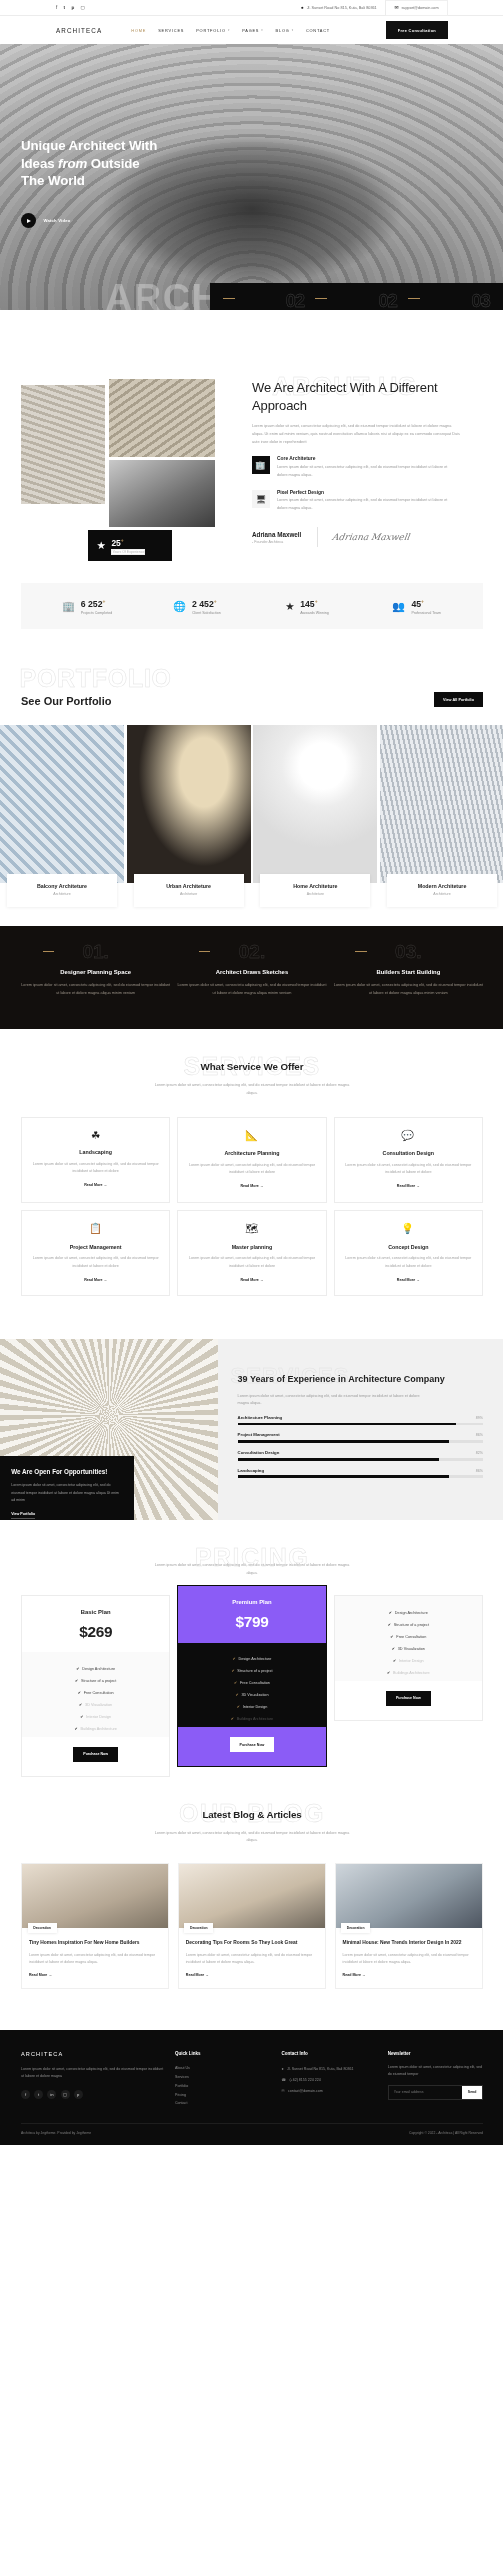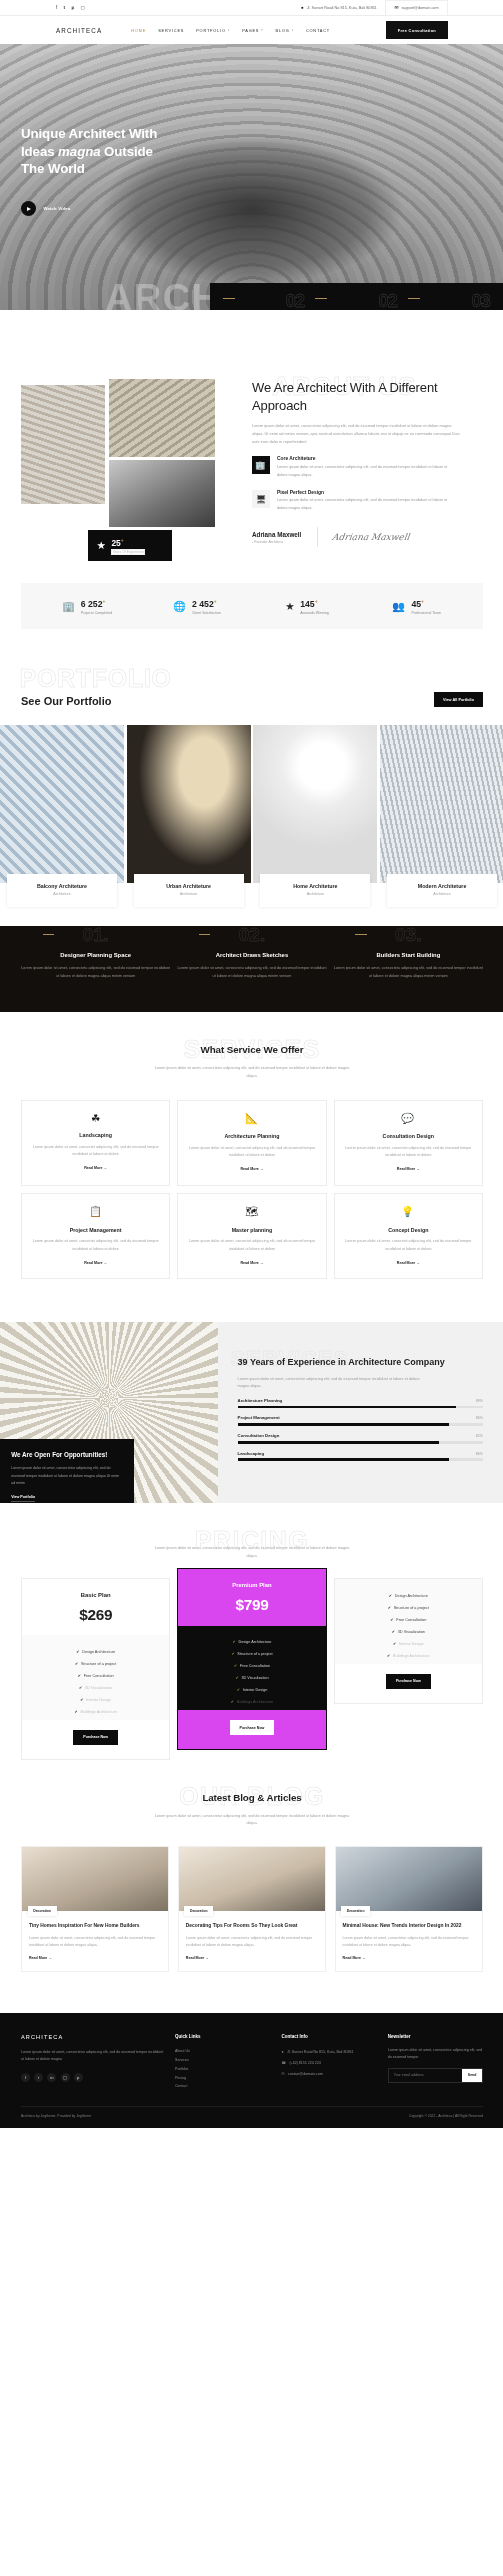--- a/index.html
+++ b/index.html
@@ -25,21 +25,21 @@
 
   
   .hero{position:relative;height:266px;overflow:hidden;background:#8e8e8e}
   .hero .bg{position:absolute;inset:0;
     background:
       radial-gradient(ellipse 210px 105px at 50% 62%, rgba(70,70,70,.92) 0%, rgba(110,110,110,.5) 55%, rgba(0,0,0,0) 72%),
       repeating-radial-gradient(ellipse 322px 231px at 50% 95%, #f3f3f3 0 6.3px, #c7c7c7 6.3px 10.5px, #e8e8e8 10.5px 18px),
       linear-gradient(#d6d6d6,#9a9a9a);
   }
   .hero .shade{position:absolute;inset:0;background:linear-gradient(180deg,rgba(0,0,0,.18),rgba(0,0,0,.42))}
-  .hero-inner{position:relative;width:462px;margin:3px auto;padding-top:78px}
+  .hero-inner{position:relative;width:462px;margin:15px auto;padding-top:78px}
   .hero h1{color:#fff;font-size:13.3px;line-height:1.33;font-weight:bold;letter-spacing:-0.1px}
   .hero h1 em{font-style:italic;font-weight:bold}
   .watch{display:flex;align-items:center;gap:7px;margin-top:23px}
   .playbtn{width:15.4px;height:15.4px;border-radius:50%;background:#0d0d0d;display:flex;align-items:center;justify-content:center}
   .playbtn i{width:0;height:0;border-left:4.2px solid #fff;border-top:2.4px solid transparent;border-bottom:2.4px solid transparent;margin-left:1.4px}
   .watch span{color:#fff;font-size:4.2px;font-weight:bold;letter-spacing:0.2px}
   .bigword{position:absolute;left:105px;bottom:-9.8px;font-size:38px;font-weight:bold;color:rgba(255,255,255,.30);letter-spacing:1.4px;white-space:nowrap}
 
   
   .featstrip{position:absolute;right:0;bottom:-42px;width:294px;background:#0c0c0c;height:69px;display:flex;padding:15.4px 12.6px 0 12.6px;gap:9.8px}
@@ -100,21 +100,21 @@
   .pf-img{position:absolute;inset:0}
   .pf-i0{background:repeating-linear-gradient(45deg,#dfe7ee 0 4.9px,#a8bccd 4.9px 8.4px),linear-gradient(#cdd9e3,#8fa4b4)}
   .pf-i1{background:radial-gradient(ellipse at 62% 30%,#e8d9b8 0 22%,#2b2520 60%),linear-gradient(#1e1a17,#4a423a)}
   .pf-i2{background:radial-gradient(circle at 56% 26%,#ffffff 0 17%,#ededed 30%,#dcdcdc 60%),linear-gradient(#f4f4f4,#cfcfcf)}
   .pf-i3{background:repeating-linear-gradient(78deg,#e9ecef 0 2.8px,#b6bdc4 2.8px 4.9px),linear-gradient(#f2f4f6,#9aa3ab)}
   .pf-label{position:absolute;left:7px;right:7px;bottom:-24px;background:#fff;padding:9px 4.2px 11.2px;text-align:center;box-shadow:0 0.7px 3.5px rgba(0,0,0,.09)}
   .pf-label h4{font-size:5.3px;font-weight:bold}
   .pf-label p{font-size:3.6px;color:#a0a0a0;margin-top:2.8px}
 
   
-  .process{margin-top:43px;background:#120f0d;padding:9px 21px 32px;display:flex;gap:7px;position:relative}
+  .process{margin-top:43px;background:#120f0d;padding:26px 21px 32px;display:flex;gap:7px;position:relative}
   .pc{flex:1;text-align:center;position:relative;padding-top:8.4px}
   .pc .pnum{position:absolute;left:50%;transform:translateX(-50%);top:-11.2px;font-size:19px;font-weight:bold;color:transparent;-webkit-text-stroke:0.4px rgba(255,255,255,.17)}
   .pc .pdash{width:11.2px;height:1px;background:#b08d57;position:absolute;left:50%;transform:translateX(-53px);top:-1.4px}
   .pc h4{color:#fff;font-size:5.9px;font-weight:bold;position:relative;margin-top:8.4px}
   .pc p{color:#9b9388;font-size:3.8px;line-height:2;margin-top:7px}
 
   
   .sect-head{text-align:center;position:relative;padding-top:32px}
   .sect-head .gh{left:50%;transform:translateX(-50%);top:22.4px;font-size:25px;letter-spacing:1.4px}
   .sect-head h2{font-size:9.8px;font-weight:bold;position:relative;letter-spacing:-0.1px}
@@ -150,21 +150,21 @@
   .pr-grid{width:462px;margin:18px auto 0;display:flex;gap:7px;align-items:flex-start}
   .pr{flex:1;border:0.7px solid #ececec;text-align:center;background:#fff}
   .pr .top{padding:12.6px 0 11.2px}
   .pr h4{font-size:5.9px;font-weight:bold}
   .pr .price{font-size:15.4px;font-weight:bold;margin-top:8.4px;letter-spacing:-0.3px}
   .pr ul{list-style:none;background:#fafafa;padding:9.8px 0 2.8px}
   .pr li{font-size:3.8px;color:#444;padding:3.5px 0}
   .pr li.off{color:#c3c3c3}
   .pr li .ck{color:#222;margin-right:2.8px}
   .pr .buy{display:inline-block;background:#0c0c0c;color:#fff;font-size:3.6px;font-weight:bold;padding:5.6px 9.8px;margin:9.8px 0 14px}
-  .pr.dark{background:#d946ef;border-color:#0c0c0c;margin-top:-9.8px}
+  .pr.dark{background:#8b5cf6;border-color:#0c0c0c;margin-top:-9.8px}
   .pr.dark h4,.pr.dark .price{color:#fff}
   .pr.dark ul{background:#0c0c0c}
   .pr.dark li{color:#d2d2d2}
   .pr.dark li.off{color:#4d4d4d}
   .pr.dark li .ck{color:#b08d57}
   .pr.dark .buy{background:#fff;color:#111}
 
   
   .bl-grid{width:462px;margin:18px auto 0;display:flex;gap:8.4px}
   .bl{flex:1;border:0.7px solid #efefef;background:#fff}
@@ -246,21 +246,21 @@
   <div class="cta">Free Consultation</div>
 </div>
 
 <div class="hero">
   <div class="bg"></div>
   <div class="shade"></div>
   <div class="bigword">ARCHITECA</div>
   <div class="hero-inner">
     <h1>
       <span>Unique Architect With</span><br>
-      <span>Ideas </span><em>magna</em><span> Outside</span><br>
+      <span>Ideas </span><em>from</em><span> Outside</span><br>
       <span>The World</span>
     </h1>
     <div class="watch">
       <span class="playbtn">
           <i></i>
         </span>
       <span>Watch Video</span>
     </div>
   </div>
 

